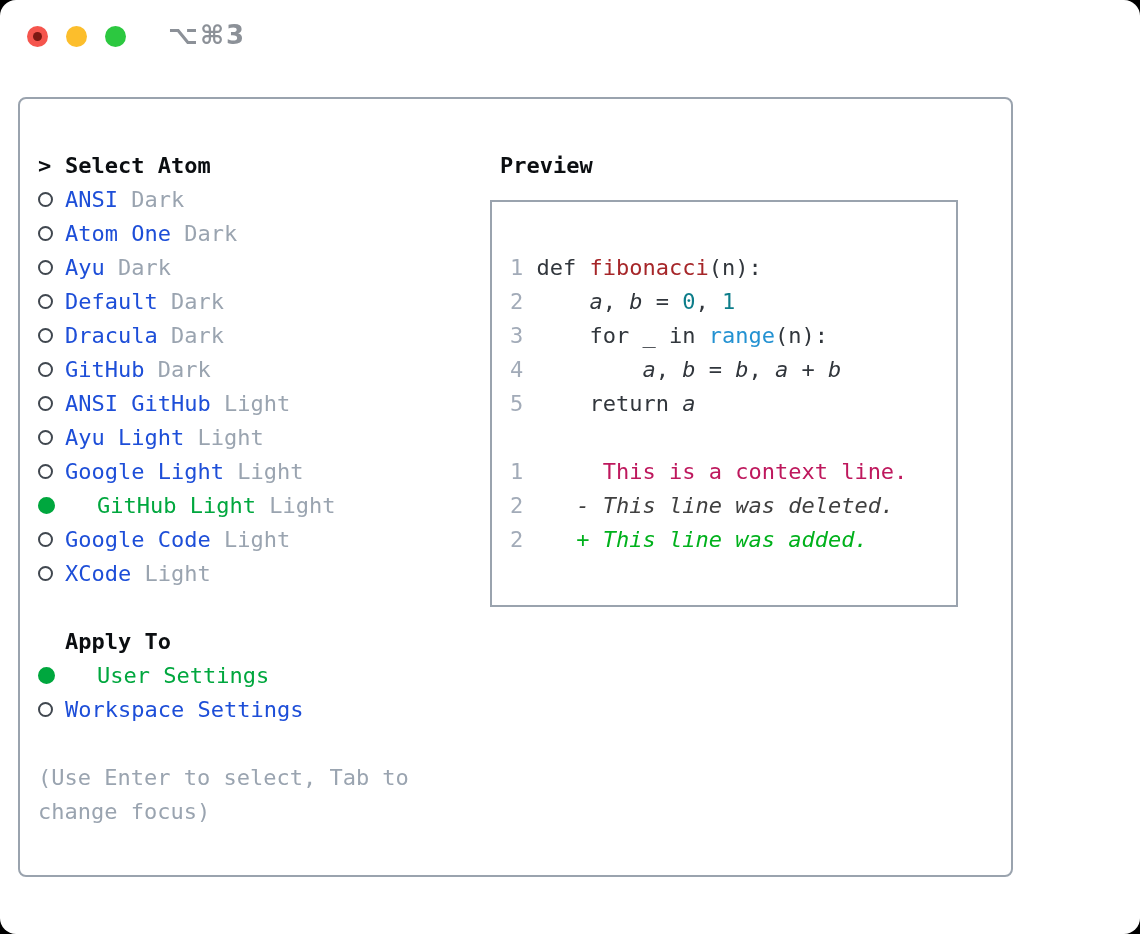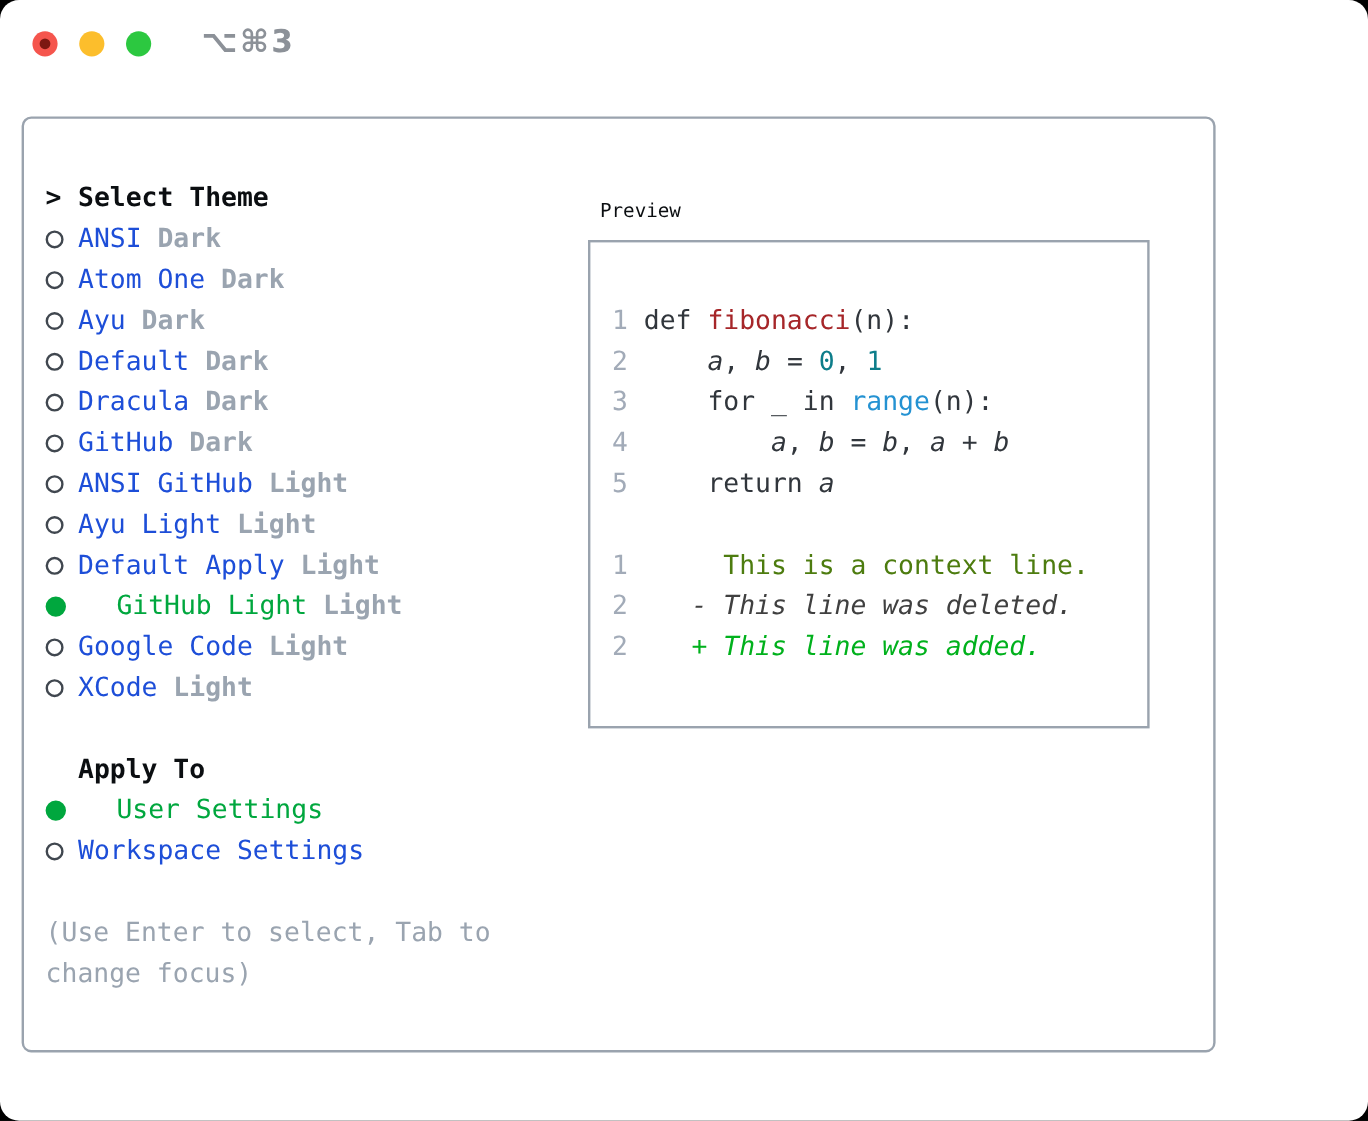--- a/index.html
+++ b/index.html
@@ -23,67 +23,67 @@
 
   
   .left-pane{position:absolute;left:18px;top:49px;font-size:22px;}
   .row{display:flex;align-items:center;height:34px;white-space:pre;}
   .mk{width:27px;flex:none;display:flex;align-items:center;}
   .caret{color:#0b0e11;font-weight:bold;}
   .radio{width:15px;height:15px;border:2px solid #40474f;border-radius:50%;box-sizing:border-box;}
   .radio.on{width:17px;height:17px;background:#00a73e;border-color:#00a73e;}
   .name{color:#1d4ed8;}
   .name.on{color:#00a73e;margin-left:32px;}
-  .tag{color:#9aa4b0;margin-left:1ch;font-weight:bold;}
+  .tag{color:#9aa4b0;margin-left:1ch;}
   .hdr{color:#0b0e11;font-weight:bold;}
   .help{color:#9aa4b0;}
 
   
   .preview-label{position:absolute;left:480px;top:49px;height:34px;display:flex;align-items:center;
-                 font-size:16px;font-weight:normal;color:#0b0e11;margin-top:10px;}
+                 font-size:22px;font-weight:bold;color:#0b0e11;}
   .preview-box{position:absolute;left:470px;top:101px;width:468px;height:407px;
                border:2px solid #9aa3ae;box-sizing:border-box;background:#fff;
                padding:49px 0 0 18px;overflow:hidden;}
   .cl{height:34px;line-height:34px;white-space:pre;font-size:22px;}
   .ln{color:#a2abb8;}
   .p{color:#31363c;}
   .f{color:#a62629;}
   .n{color:#0d7d8a;}
   .b{color:#2492d2;margin-top:32px;}
   .v{color:#31363c;font-style:italic;}
-  .ctx{color:#4d7c0f;}
+  .ctx{color:#be185d;}
   .del{color:#404040;font-style:italic;}
   .add{color:#00b11c;font-style:italic;}
 </style>
 </head>
 <body>
 
 <div class="window">
 
   <div class="lights">
     <span class="light red">
         <span class="dot"></span>
       </span>
     <span class="light yellow"></span>
     <span class="light green"></span>
   </div>
   <div class="wtitle">⌥⌘3</div>
 
   <div class="panel">
     <div class="left-pane" id="left-pane">
-        <div class="row"><span class="mk"><span class="caret">&gt;</span></span><span class="hdr">Select Theme</span></div>
+        <div class="row"><span class="mk"><span class="caret">&gt;</span></span><span class="hdr">Select Atom</span></div>
         <div class="row"><span class="mk"><span class="radio"></span></span><span class="name">ANSI</span><span class="tag">Dark</span></div>
         <div class="row"><span class="mk"><span class="radio"></span></span><span class="name">Atom One</span><span class="tag">Dark</span></div>
         <div class="row"><span class="mk"><span class="radio"></span></span><span class="name">Ayu</span><span class="tag">Dark</span></div>
         <div class="row"><span class="mk"><span class="radio"></span></span><span class="name">Default</span><span class="tag">Dark</span></div>
         <div class="row"><span class="mk"><span class="radio"></span></span><span class="name">Dracula</span><span class="tag">Dark</span></div>
         <div class="row"><span class="mk"><span class="radio"></span></span><span class="name">GitHub</span><span class="tag">Dark</span></div>
         <div class="row"><span class="mk"><span class="radio"></span></span><span class="name">ANSI GitHub</span><span class="tag">Light</span></div>
         <div class="row"><span class="mk"><span class="radio"></span></span><span class="name">Ayu Light</span><span class="tag">Light</span></div>
-        <div class="row"><span class="mk"><span class="radio"></span></span><span class="name">Default Apply</span><span class="tag">Light</span></div>
+        <div class="row"><span class="mk"><span class="radio"></span></span><span class="name">Google Light</span><span class="tag">Light</span></div>
         <div class="row"><span class="mk"><span class="radio on"></span></span><span class="name on">GitHub Light</span><span class="tag">Light</span></div>
         <div class="row"><span class="mk"><span class="radio"></span></span><span class="name">Google Code</span><span class="tag">Light</span></div>
         <div class="row"><span class="mk"><span class="radio"></span></span><span class="name">XCode</span><span class="tag">Light</span></div>
         <div class="row"></div>
         <div class="row"><span class="mk"></span><span class="hdr">Apply To</span></div>
         <div class="row"><span class="mk"><span class="radio on"></span></span><span class="name on">User Settings</span></div>
         <div class="row"><span class="mk"><span class="radio"></span></span><span class="name">Workspace Settings</span></div>
         <div class="row"></div>
         <div class="row"><span class="help">(Use Enter to select, Tab to</span></div>
         <div class="row"><span class="help">change focus)</span></div>

